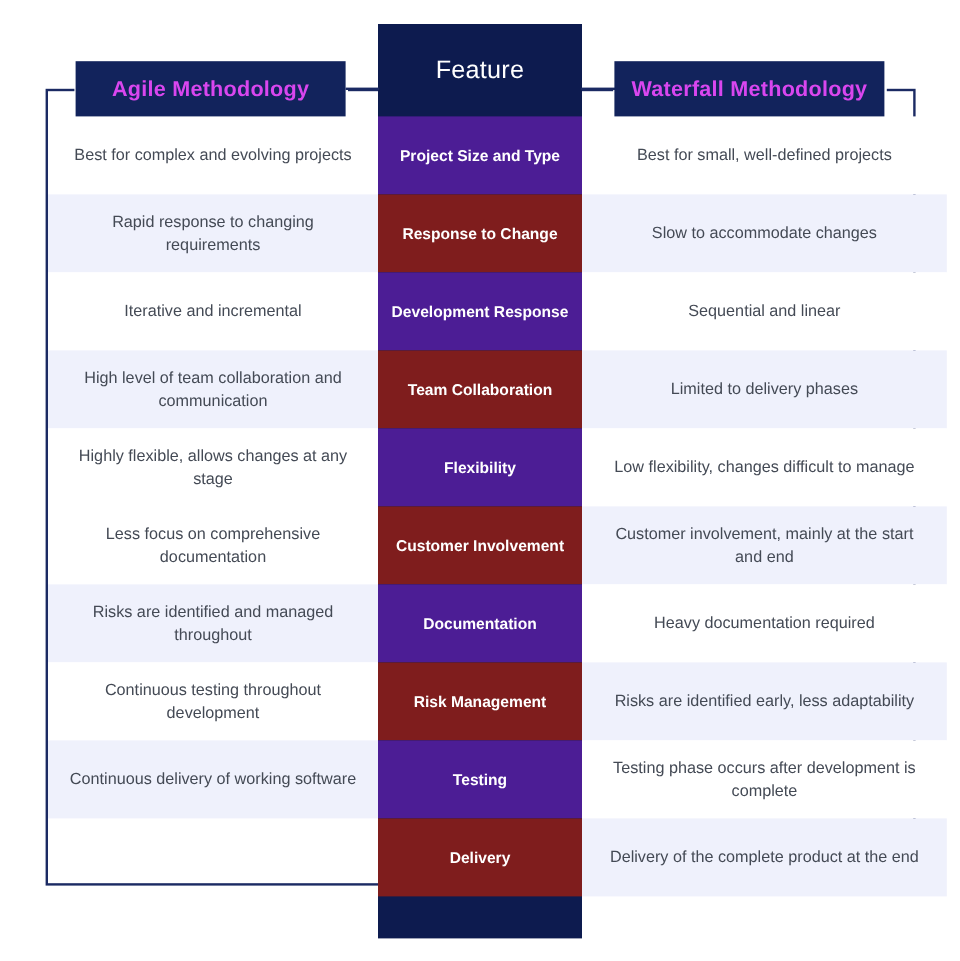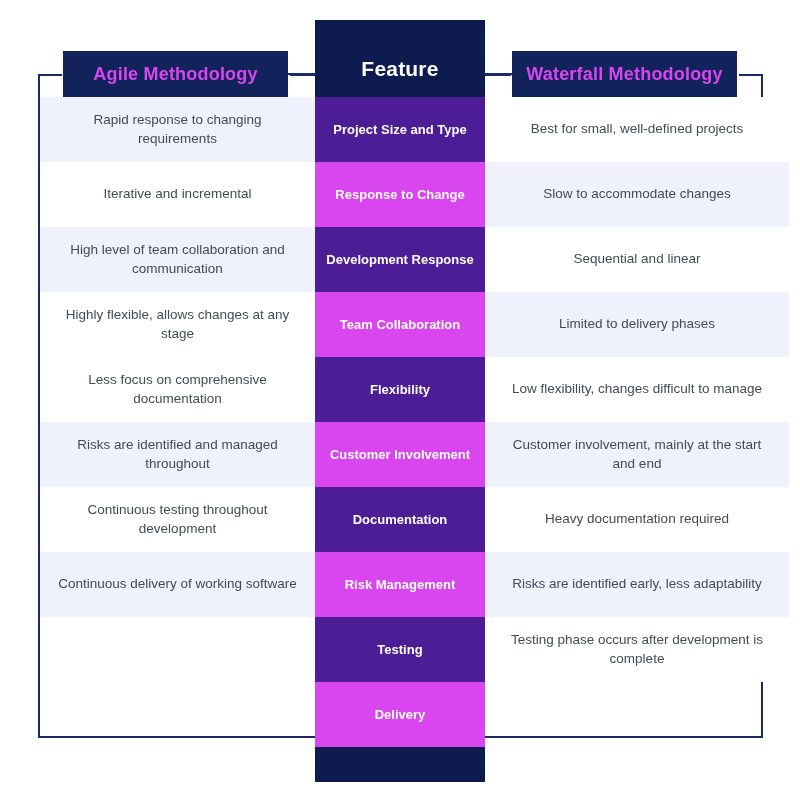--- a/index.html
+++ b/index.html
@@ -27,29 +27,29 @@
     top: 20px;
     width: 170px;
     height: 762px;
     background: #0d1b4f;
     z-index: 5;
   }
 
   #feature-title {
     position: absolute;
     left: 0;
-    top: 10px;
+    top: 0;
     width: 170px;
     height: 77px;
     display: flex;
     align-items: center;
     justify-content: center;
     color: #ffffff;
     font-size: 21px;
-    font-weight: bold;
+    font-weight: normal;
     letter-spacing: 0.2px;
   }
 
   #feature-cells {
     position: absolute;
     left: 0;
     top: 77px;
     width: 170px;
   }
 
@@ -60,21 +60,21 @@
     align-items: center;
     justify-content: center;
     text-align: center;
     color: #ffffff;
     font-size: 13px;
     font-weight: bold;
     line-height: 1.35;
     padding: 0 10px;
   }
   .feature-cell.odd  { background: #4c1d95; }
-  .feature-cell.even { background: #d946ef; }
+  .feature-cell.even { background: #7f1d1d; }
 
   
   #table-frame {
     position: absolute;
     left: 38px;
     top: 74px;
     width: 725px;
     height: 664px;
     border: 2px solid #1b2a63;
     z-index: 1;
@@ -150,40 +150,42 @@
 
   <div id="table-frame"></div>
 
   <div class="frame-mask" id="mask-left"></div>
   <div class="frame-mask" id="mask-right"></div>
 
   <div class="connector" id="connector-left"></div>
   <div class="connector" id="connector-right"></div>
 
   <div class="side-col" id="agile-col">
+      <div class="cell odd">Best for complex and evolving projects</div>
       <div class="cell even">Rapid response to changing requirements</div>
       <div class="cell odd">Iterative and incremental</div>
       <div class="cell even">High level of team collaboration and communication</div>
       <div class="cell odd">Highly flexible, allows changes at any stage</div>
       <div class="cell odd">Less focus on comprehensive documentation</div>
       <div class="cell even">Risks are identified and managed throughout</div>
       <div class="cell odd">Continuous testing throughout development</div>
       <div class="cell even">Continuous delivery of working software</div>
     </div>
 
   <div class="side-col" id="waterfall-col">
       <div class="cell odd">Best for small, well-defined projects</div>
       <div class="cell even">Slow to accommodate changes</div>
       <div class="cell odd">Sequential and linear</div>
       <div class="cell even">Limited to delivery phases</div>
       <div class="cell odd">Low flexibility, changes difficult to manage</div>
       <div class="cell even">Customer involvement, mainly at the start and end</div>
       <div class="cell odd">Heavy documentation required</div>
       <div class="cell even">Risks are identified early, less adaptability</div>
       <div class="cell odd">Testing phase occurs after development is complete</div>
+      <div class="cell even">Delivery of the complete product at the end</div>
     </div>
 
   <div id="feature-column">
     <div id="feature-title">Feature</div>
     <div id="feature-cells">
         <div class="feature-cell odd">Project Size and Type</div>
         <div class="feature-cell even">Response to Change</div>
         <div class="feature-cell odd">Development Response</div>
         <div class="feature-cell even">Team Collaboration</div>
         <div class="feature-cell odd">Flexibility</div>

